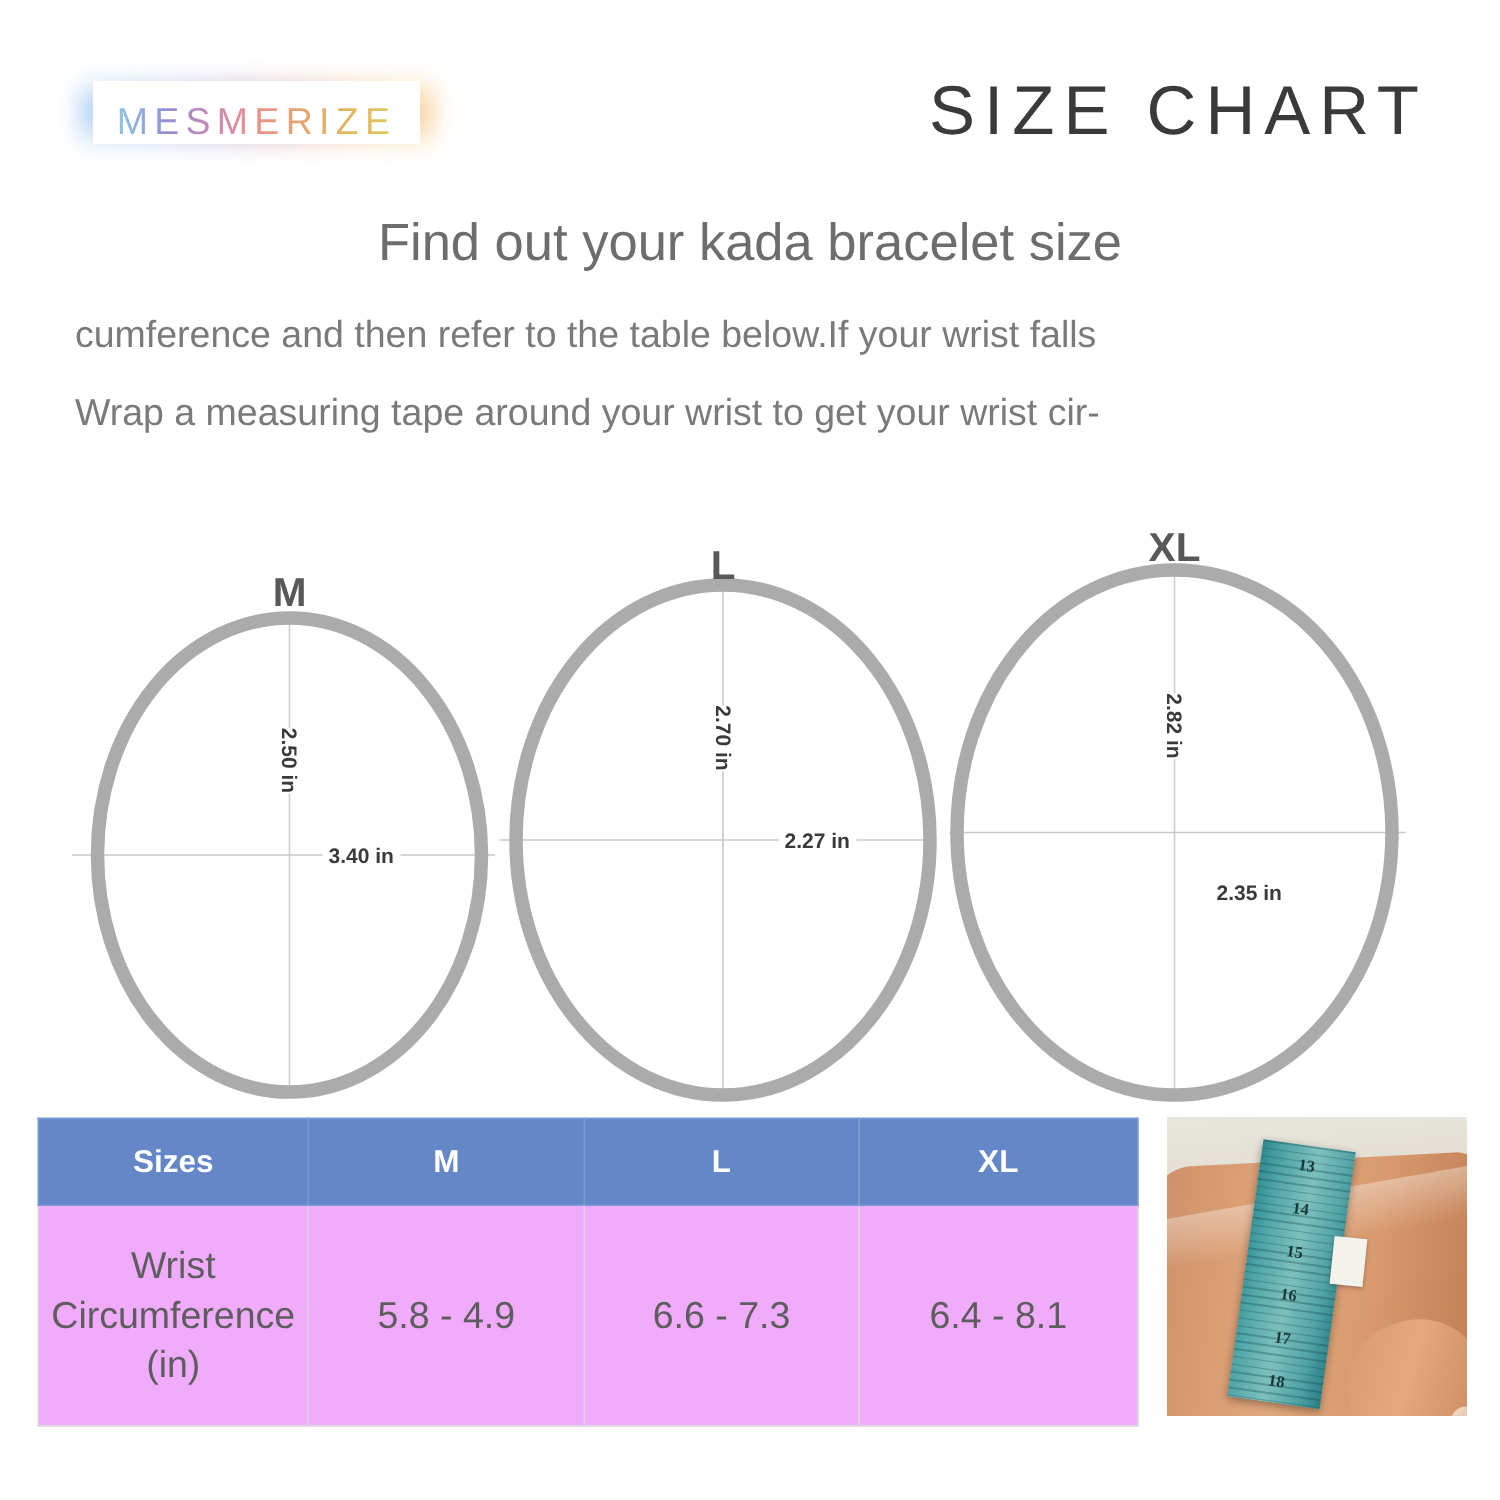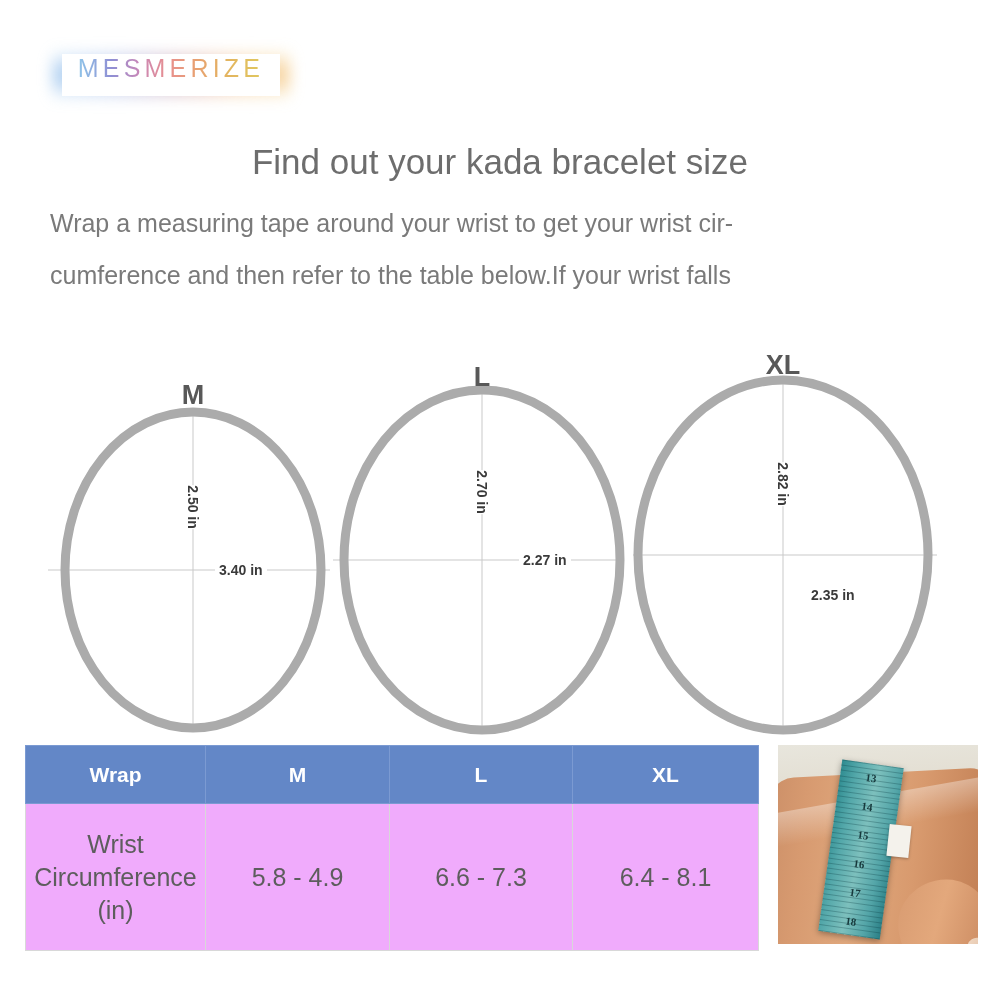--- a/index.html
+++ b/index.html
@@ -45,21 +45,21 @@
       radial-gradient(ellipse at 92% 50%, rgba(240,210,110,.55), rgba(240,210,110,0) 62%);
     filter: blur(7px);
   }
   .logo-card {
     position: absolute;
     left: 10px; top: 10px;
     width: 218px;
     height: 42px;
     background: #ffffff;
     display: flex;
-    align-items: flex-start;
+    align-items: flex-end;
     justify-content: center;
   }
   .logo-text {
     font-size: 25px;
     letter-spacing: 4.2px;
     font-weight: 400;
     white-space: nowrap;
     background: linear-gradient(90deg,
         #8fc4e8 0%,
         #8f8fd4 18%,
@@ -285,25 +285,26 @@
 
 <div class="page">
 
   <div class="logo-wrap">
     <div class="logo-glow"></div>
     <div class="logo-card">
       <span class="logo-text">MESMERIZE</span>
     </div>
   </div>
 
+  <div class="chart-title">SIZE CHART</div>
 
   <div class="headline">Find out your kada bracelet size</div>
   <div class="intro">
+    <span class="ln">cumference and then refer to the table below.If your wrist falls</span>
     <span class="ln">Wrap a measuring tape around your wrist to get your wrist cir-</span>
-    <span class="ln">cumference and then refer to the table below.If your wrist falls</span>
   </div>
 
   <div class="ovals">
 
     <div class="oval-unit" style="left:40px; top:30px; width:315px; height:360px;">
       <span class="oval-label" style="left:153px; top:0px;">M</span>
       <svg class="oval-svg" width="315" height="360" viewBox="0 0 315 360">
         <line x1="153" y1="30" x2="153" y2="352" stroke="#c9c9c9" stroke-width="1"></line>
         <line x1="8" y1="190" x2="290" y2="190" stroke="#c9c9c9" stroke-width="1"></line>
         <ellipse cx="153" cy="190" rx="128" ry="158" fill="none" stroke="#ababab" stroke-width="9"></ellipse>
@@ -338,21 +339,21 @@
 
   <table class="table">
     <colgroup>
       <col class="col-a">
         <col class="col-b">
         <col class="col-c">
         <col class="col-d">
     </colgroup>
     <thead>
       <tr>
-        <th>Wrap</th>
+        <th>Sizes</th>
         <th>M</th>
         <th>L</th>
         <th>XL</th>
       </tr>
     </thead>
     <tbody>
       <tr>
         <td class="rowhead">
           <span>Wrist</span><br>
           <span>Circumference</span><br>

